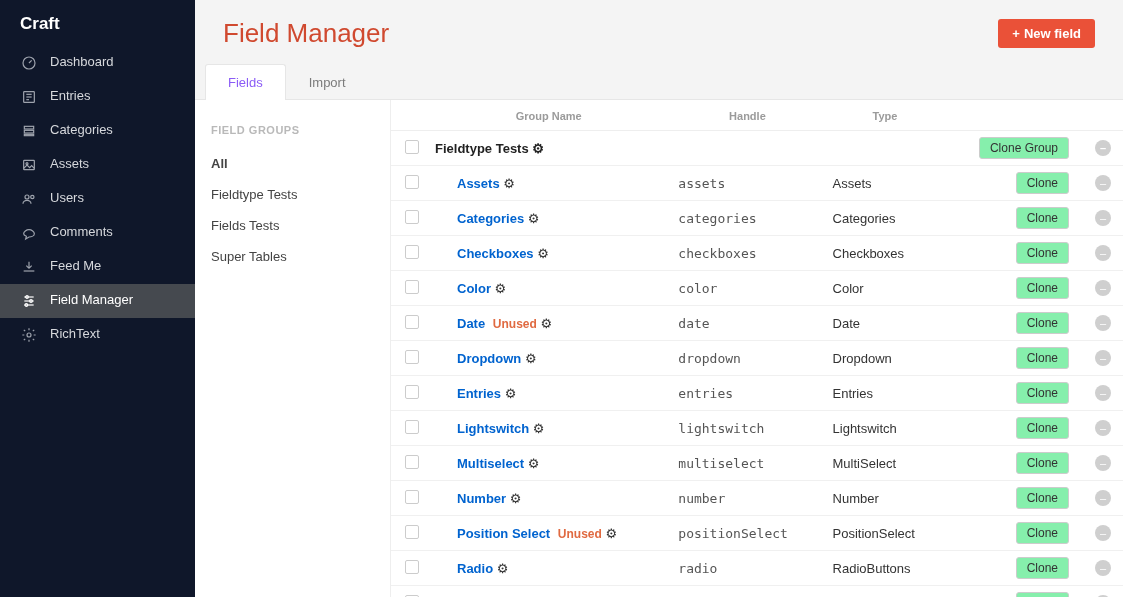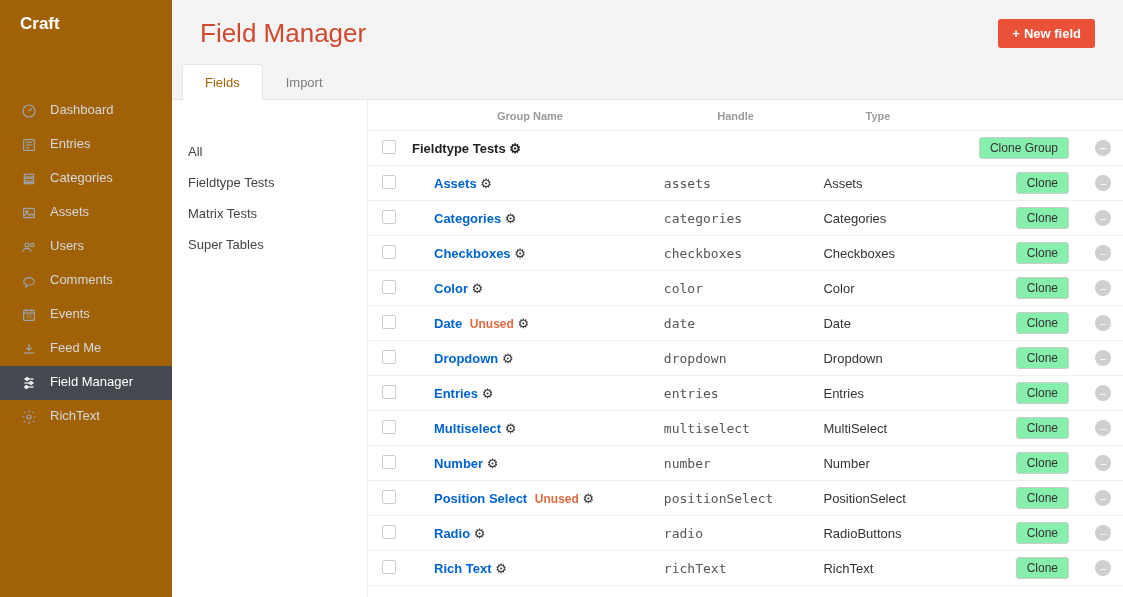--- a/index.html
+++ b/index.html
@@ -9,26 +9,25 @@
   color: #333;
   background: #f4f4f4;
   width: 1123px;
   height: 597px;
   overflow: hidden;
 }
 .app { display: flex; height: 100%; }
 
 
 .sidebar {
-  width: 172px;
-  background: #a16207;
+  width: 195px;
+  background: #0f172a;
   color: #fff;
   display: flex;
   flex-direction: column;
-  gap: 48px;
 }
 .logo {
   padding: 14px 20px 12px;
   font-size: 17px;
   font-weight: 600;
   color: #fff;
 }
 .nav { list-style: none; }
 .nav-item {
   display: flex;
@@ -84,41 +83,41 @@
   font-size: 13px;
   color: #7b7b7b;
   cursor: pointer;
   border: 1px solid transparent;
   border-bottom: none;
   position: relative;
   top: 1px;
 }
 .tab.active {
   background: #fff;
-  color: #a16207;
+  color: #8b5cf6;
   border-color: #e6e6e6;
   border-radius: 3px 3px 0 0;
 }
 
 .content { display: flex; flex: 1; overflow: hidden; }
 .groups-panel { width: 195px; padding: 24px 0 0 16px; }
 .groups-title {
   font-size: 11px;
   font-weight: 700;
   color: #b9b9b9;
   letter-spacing: 0.5px;
   padding-bottom: 12px;
 }
 .group-item {
   padding: 8px 0;
   font-size: 13px;
   color: #444;
   cursor: pointer;
 }
-.group-item.active { font-weight: 400; margin-top: 12px; }
+.group-item.active { font-weight: 700; }
 
 .table-panel { flex: 1; overflow-y: auto; border-left: 1px solid #eee; }
 .field-table { width: 100%; border-collapse: collapse; }
 .field-table thead th {
   text-align: center;
   font-size: 11px;
   color: #9b9b9b;
   font-weight: 600;
   padding: 10px 8px 8px;
   border-bottom: 1px solid #eee;
@@ -210,32 +209,20 @@
           <span class="icon">
             <svg viewBox="0 0 24 24">
               <path d="M20 13c0 3-4 5-8 5l-5 3 1-4c-2-1-4-2-4-4 0-3 4-6 8-6s8 3 8 6z"></path>
             </svg>
           </span>
           <span>Comments</span>
         </li>
         <li class="nav-item">
           <span class="icon">
             <svg viewBox="0 0 24 24">
-              <rect x="4" y="5" width="16" height="15" rx="1"></rect>
-              <line x1="4" y1="9" x2="20" y2="9"></line>
-              <line x1="8" y1="3" x2="8" y2="7"></line>
-              <line x1="16" y1="3" x2="16" y2="7"></line>
-              <text x="12" y="17" font-size="7" text-anchor="middle" stroke="none" fill="#9ea3ad">10</text>
-            </svg>
-          </span>
-          <span>Events</span>
-        </li>
-        <li class="nav-item">
-          <span class="icon">
-            <svg viewBox="0 0 24 24">
               <path d="M12 4v10m0 0l-4-4m4 4l4-4"></path>
               <path d="M4 18h16"></path>
             </svg>
           </span>
           <span>Feed Me</span>
         </li>
         <li class="nav-item active">
           <span class="icon">
             <svg viewBox="0 0 24 24">
               <line x1="5" y1="6" x2="19" y2="6"></line>
@@ -269,24 +256,25 @@
       </button>
     </div>
 
     <div class="tabs" id="tabs">
         <div class="tab active">Fields</div>
         <div class="tab">Import</div>
       </div>
 
     <div class="content">
       <div class="groups-panel">
+        <div class="groups-title">FIELD GROUPS</div>
         <div id="groups-list">
             <div class="group-item active">All</div>
             <div class="group-item">Fieldtype Tests</div>
-            <div class="group-item">Matrix Tests</div>
+            <div class="group-item">Fields Tests</div>
             <div class="group-item">Super Tables</div>
           </div>
       </div>
 
       <div class="table-panel">
         <table class="field-table">
           <thead>
             <tr>
               <th></th>
               <th>Group Name</th>
@@ -356,20 +344,28 @@
               <tr class="field-row">
                 <td><span class="check"></span></td>
                 <td><span class="field-name">Entries</span> <span class="gear">⚙</span></td>
                 <td class="handle-cell">entries</td>
                 <td>Entries</td>
                 <td class="actions-cell"><button class="btn-clone">Clone</button></td>
                 <td class="del-cell"><span class="del-btn">–</span></td>
               </tr>
               <tr class="field-row">
                 <td><span class="check"></span></td>
+                <td><span class="field-name">Lightswitch</span> <span class="gear">⚙</span></td>
+                <td class="handle-cell">lightswitch</td>
+                <td>Lightswitch</td>
+                <td class="actions-cell"><button class="btn-clone">Clone</button></td>
+                <td class="del-cell"><span class="del-btn">–</span></td>
+              </tr>
+              <tr class="field-row">
+                <td><span class="check"></span></td>
                 <td><span class="field-name">Multiselect</span> <span class="gear">⚙</span></td>
                 <td class="handle-cell">multiselect</td>
                 <td>MultiSelect</td>
                 <td class="actions-cell"><button class="btn-clone">Clone</button></td>
                 <td class="del-cell"><span class="del-btn">–</span></td>
               </tr>
               <tr class="field-row">
                 <td><span class="check"></span></td>
                 <td><span class="field-name">Number</span> <span class="gear">⚙</span></td>
                 <td class="handle-cell">number</td>

